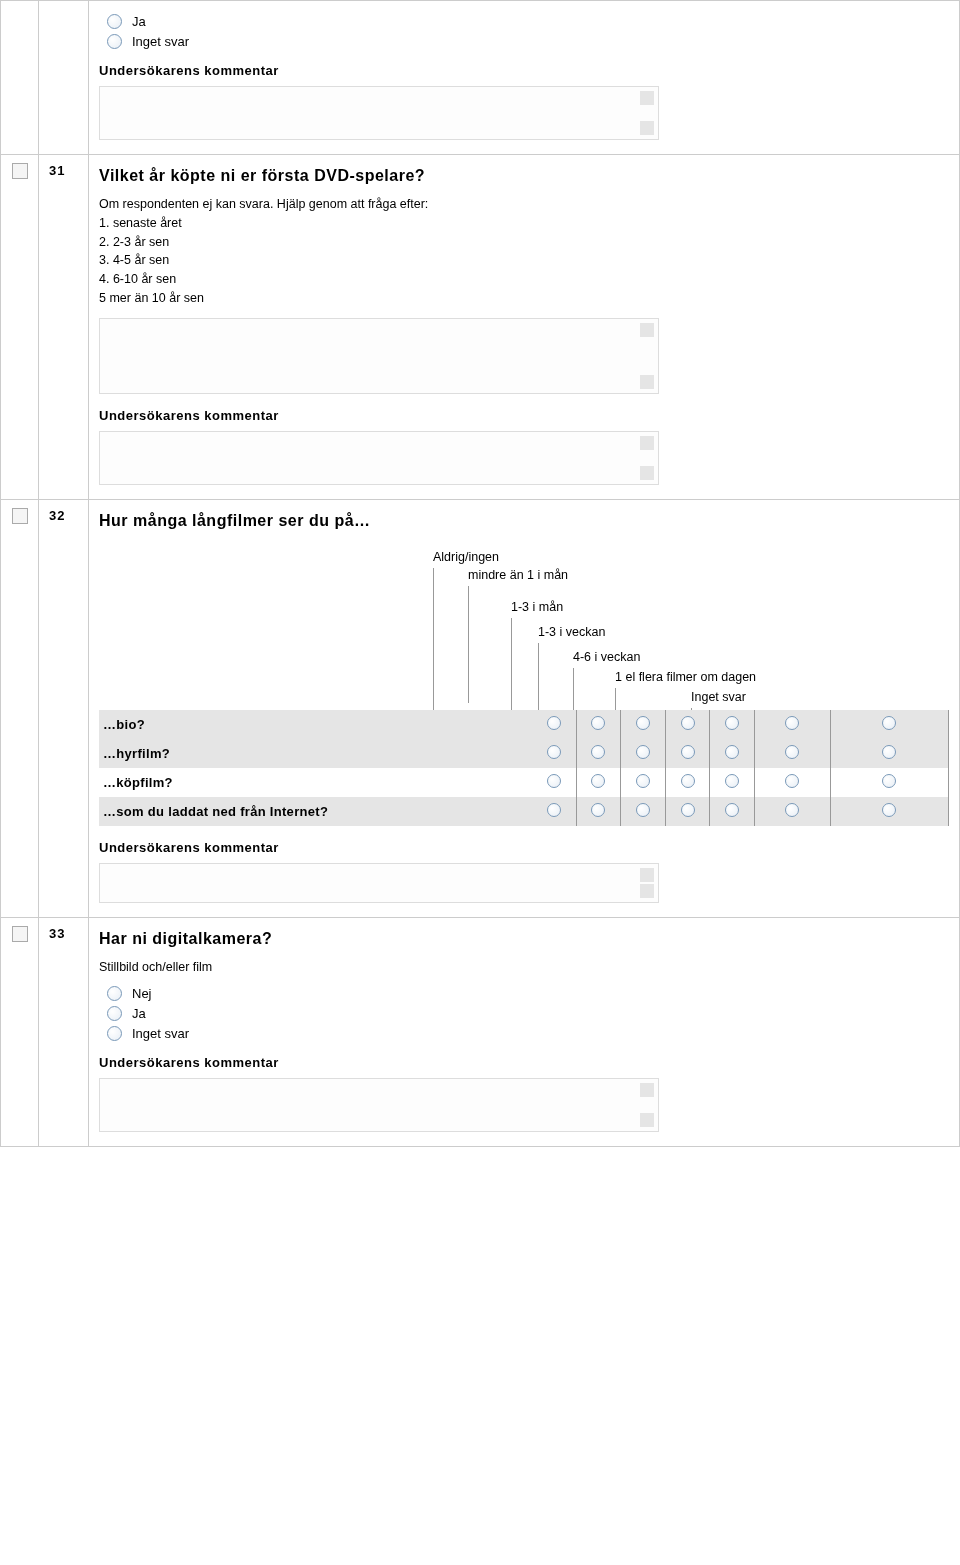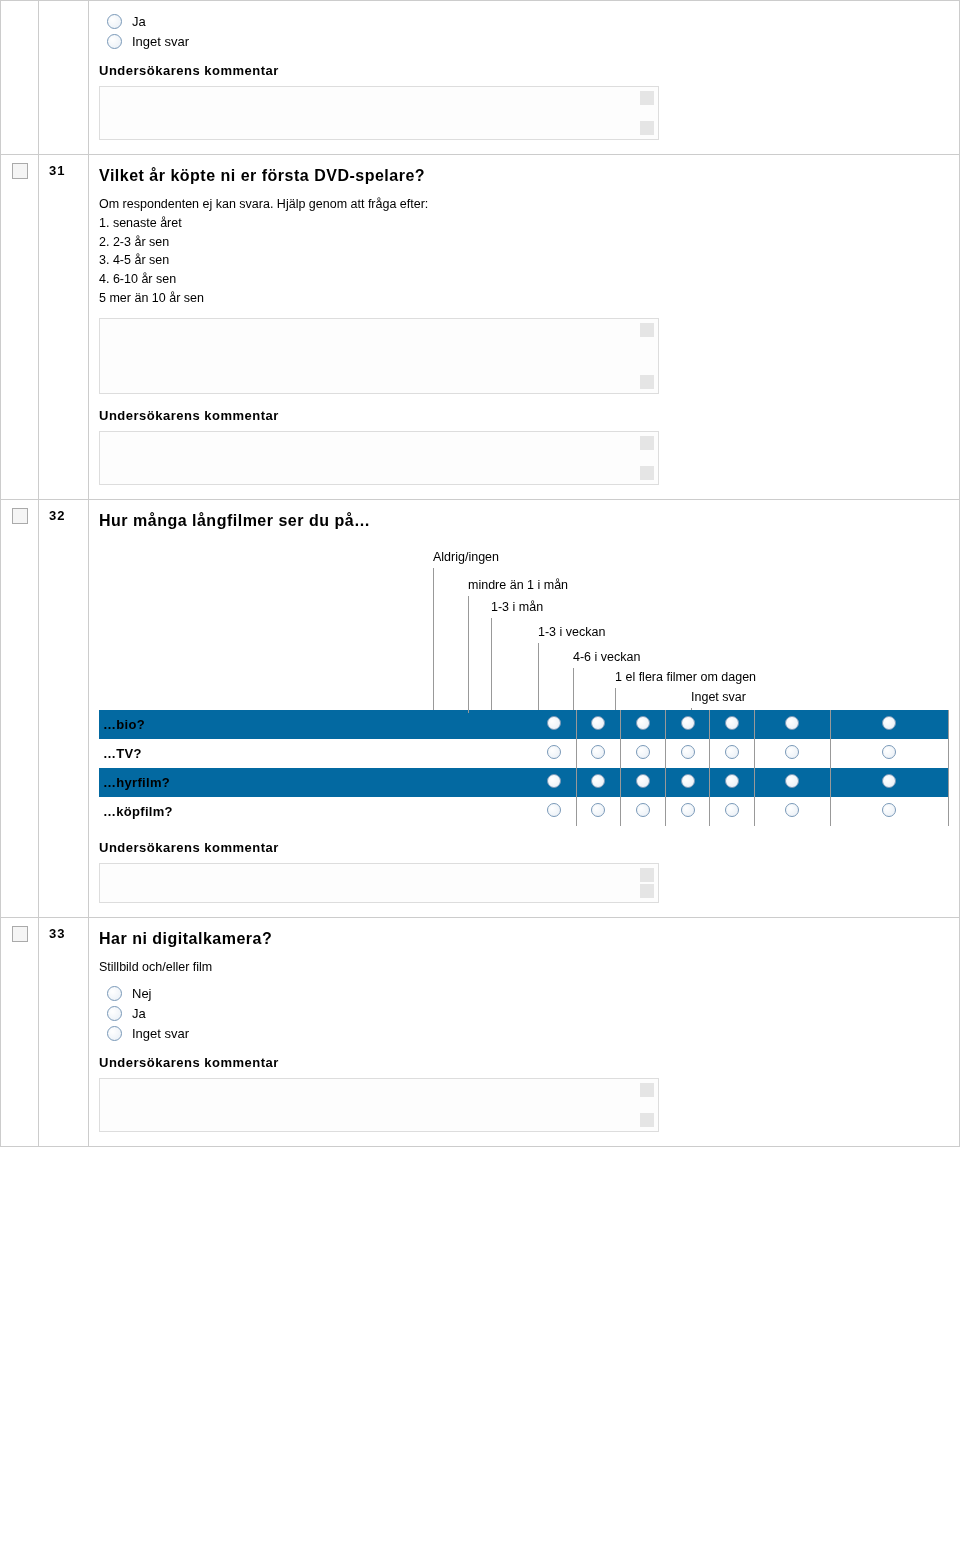--- a/index.html
+++ b/index.html
@@ -116,21 +116,21 @@
   table.matrix td.rowlabel {
     text-align: left;
     font-weight: bold;
     font-size: 13px;
     width: 330px;
     border-right: none;
     padding-left: 4px;
     letter-spacing: 0.3px;
   }
   table.matrix td:last-child { border-right: 1px solid #999; }
-  table.matrix tr.stripe td { background: #0369a1; }
+  table.matrix tr.stripe td { background: #e5e5e5; }
   table.matrix td.rcell { width: 34px; }
   table.matrix td.rcell-w { width: 58px; }
   table.matrix td.rcell-ww { width: 90px; }
 </style>
 </head>
 <body>
 
 <table class="outer">
 <tbody>
 
@@ -186,25 +186,25 @@
   <td class="numcell">32</td>
   <td class="contentcell">
     <div class="qtitle">Hur många långfilmer ser du på…</div>
 
     <div class="matrix-wrap">
       <div class="matrix-headers">
         <div class="mh" style="left:334px; top:10px;">
           <span>Aldrig/ingen</span>
           <div class="stem" style="top:18px; height:142px;"></div>
         </div>
-        <div class="mh" style="left:369px; top:38px;">
+        <div class="mh" style="left:369px; top:28px;">
           <span>mindre än 1 i mån</span>
           <div class="stem" style="top:18px; height:117px;"></div>
         </div>
-        <div class="mh" style="left:392px; top:60px;">
+        <div class="mh" style="left:412px; top:60px;">
           <span>1-3 i mån</span>
           <div class="stem" style="top:18px; height:92px;"></div>
         </div>
         <div class="mh" style="left:439px; top:85px;">
           <span>1-3 i veckan</span>
           <div class="stem" style="top:18px; height:67px;"></div>
         </div>
         <div class="mh" style="left:474px; top:110px;">
           <span>4-6 i veckan</span>
           <div class="stem" style="top:18px; height:42px;"></div>
@@ -216,30 +216,20 @@
         <div class="mh" style="left:592px; top:150px;">
           <span>Inget svar</span>
           <div class="stem" style="top:18px; height:2px;"></div>
         </div>
       </div>
 
       <table class="matrix">
         <tbody id="matrix-body">
                 <tr class="stripe">
                   <td class="rowlabel">…bio?</td>
-                  <td class="rcell"><span class="radio small" style="margin: 0px;"></span></td>
-                  <td class="rcell"><span class="radio small" style="margin: 0px;"></span></td>
-                  <td class="rcell"><span class="radio small" style="margin: 0px;"></span></td>
-                  <td class="rcell"><span class="radio small" style="margin: 0px;"></span></td>
-                  <td class="rcell"><span class="radio small" style="margin: 0px;"></span></td>
-                  <td class="rcell-w"><span class="radio small" style="margin: 0px;"></span></td>
-                  <td class="rcell-ww"><span class="radio small" style="margin: 0px;"></span></td>
-                </tr>
-                <tr>
-                  <td class="rowlabel">…TV?</td>
                   <td class="rcell"><span class="radio small" style="margin: 0px;"></span></td>
                   <td class="rcell"><span class="radio small" style="margin: 0px;"></span></td>
                   <td class="rcell"><span class="radio small" style="margin: 0px;"></span></td>
                   <td class="rcell"><span class="radio small" style="margin: 0px;"></span></td>
                   <td class="rcell"><span class="radio small" style="margin: 0px;"></span></td>
                   <td class="rcell-w"><span class="radio small" style="margin: 0px;"></span></td>
                   <td class="rcell-ww"><span class="radio small" style="margin: 0px;"></span></td>
                 </tr>
                 <tr class="stripe">
                   <td class="rowlabel">…hyrfilm?</td>
@@ -254,20 +244,30 @@
                 <tr>
                   <td class="rowlabel">…köpfilm?</td>
                   <td class="rcell"><span class="radio small" style="margin: 0px;"></span></td>
                   <td class="rcell"><span class="radio small" style="margin: 0px;"></span></td>
                   <td class="rcell"><span class="radio small" style="margin: 0px;"></span></td>
                   <td class="rcell"><span class="radio small" style="margin: 0px;"></span></td>
                   <td class="rcell"><span class="radio small" style="margin: 0px;"></span></td>
                   <td class="rcell-w"><span class="radio small" style="margin: 0px;"></span></td>
                   <td class="rcell-ww"><span class="radio small" style="margin: 0px;"></span></td>
                 </tr>
+                <tr class="stripe">
+                  <td class="rowlabel">…som du laddat ned från Internet?</td>
+                  <td class="rcell"><span class="radio small" style="margin: 0px;"></span></td>
+                  <td class="rcell"><span class="radio small" style="margin: 0px;"></span></td>
+                  <td class="rcell"><span class="radio small" style="margin: 0px;"></span></td>
+                  <td class="rcell"><span class="radio small" style="margin: 0px;"></span></td>
+                  <td class="rcell"><span class="radio small" style="margin: 0px;"></span></td>
+                  <td class="rcell-w"><span class="radio small" style="margin: 0px;"></span></td>
+                  <td class="rcell-ww"><span class="radio small" style="margin: 0px;"></span></td>
+                </tr>
               </tbody>
       </table>
     </div>
 
     <div class="subhead">Undersökarens kommentar</div>
     <div class="textbox short">
       <div class="scrollhint up"></div>
       <div class="scrollhint down"></div>
     </div>
   </td>

